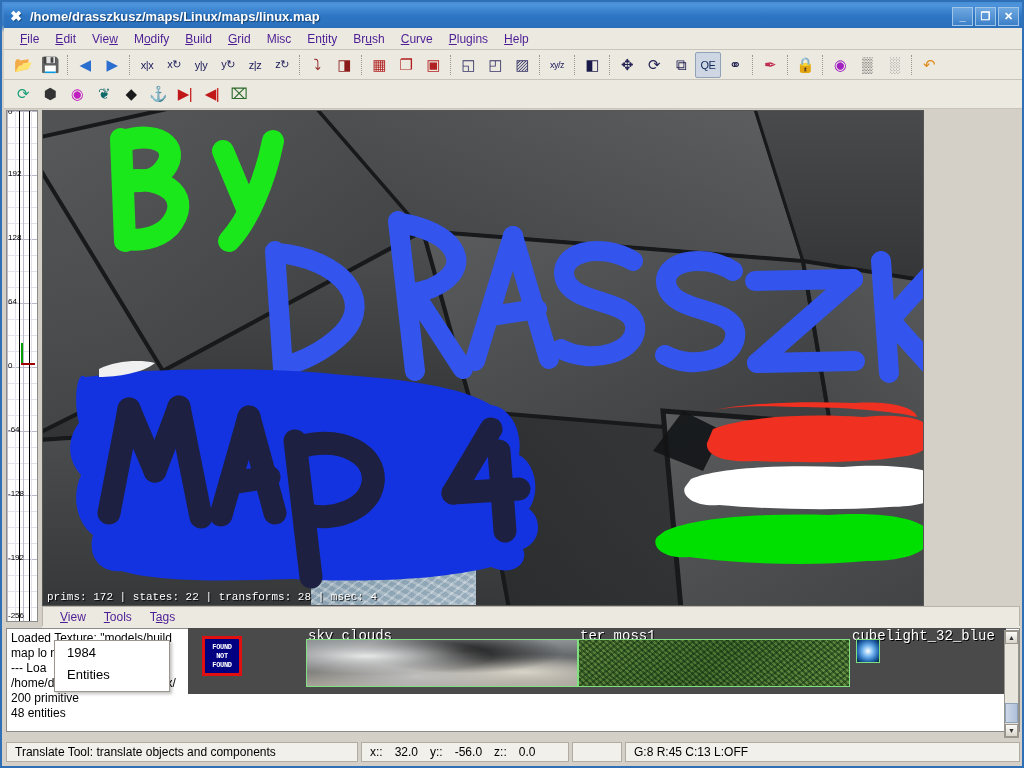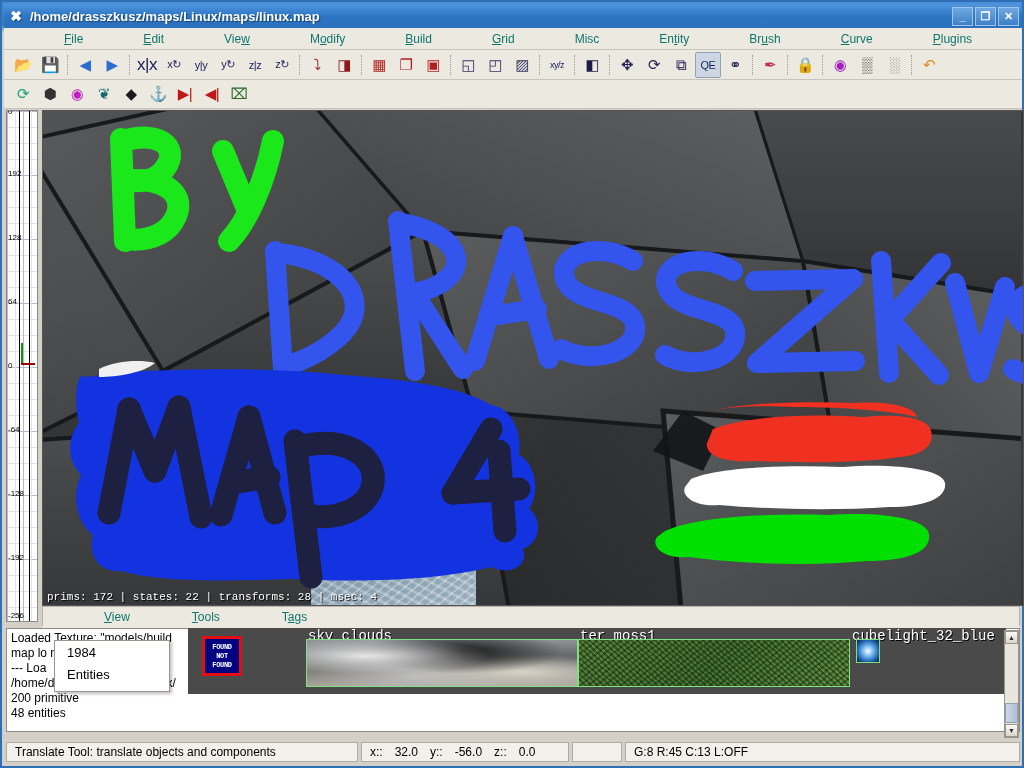--- a/index.html
+++ b/index.html
@@ -45,23 +45,22 @@
   }
 
   
   .menubar {
     position: absolute; left: 2px; top: 26px; width: 1018px; height: 22px;
     background: #ece9e0;
     border-bottom: 1px solid #c8c4bb;
     display: flex; align-items: center; padding-left: 8px;
   }
   .menu-item {
-    font-size: 12px; color: #0f766e; padding: 2px 8px; cursor: default;
+    font-size: 12px; color: #4c1d95; padding: 2px 8px; cursor: default;
     white-space: nowrap;
-    margin-left: 44px;
   }
   .menu-item u { text-decoration: underline; }
 
   
   .toolbar {
     position: absolute; left: 2px; width: 1018px;
     background: #ece9e0;
     display: flex; align-items: center; padding-left: 6px;
     border-bottom: 1px solid #c8c4bb;
   }
@@ -104,21 +103,21 @@
   .grid2d .axis-v { position: absolute; top:0; height:100%; width:1px; background:#000; }
   .grid2d .tick {
     position: absolute; left: 1px; font-size: 8px; color: #000;
     font-family: "Liberation Sans", sans-serif; white-space: nowrap;
   }
   .grid2d .sel-green { position:absolute; background:#00a000; }
   .grid2d .sel-red { position:absolute; background:#a00000; }
 
   
   .view3d {
-    position: absolute; left: 40px; top: 108px; width: 982px; height: 496px;
+    position: absolute; left: 40px; top: 108px; width: 882px; height: 496px;
     overflow: hidden;
     background: #3a3c3a;
     border: 1px solid #555;
     text-align: right;
   }
   .wallbase {
     position: absolute; inset: 0;
     background:
       linear-gradient(115deg, rgba(255,255,255,.05) 0%, rgba(0,0,0,.28) 55%, rgba(255,255,255,.03) 100%),
       radial-gradient(ellipse at 30% 20%, #56585a 0%, #3e4042 55%, #2d2f31 100%);
@@ -304,21 +303,21 @@
       </div>
       <div class="tb-sep"></div>
       <div class="tb-btn">
         <span class="lbl" style="font-size: 15px; color: rgb(42, 111, 208);">◀</span>
       </div>
       <div class="tb-btn">
         <span class="lbl" style="font-size: 15px; color: rgb(42, 111, 208);">▶</span>
       </div>
       <div class="tb-sep"></div>
       <div class="tb-btn">
-        <span class="lbl" style="color: rgb(26, 26, 90); font-size: 17px;">x|x</span>
+        <span class="lbl" style="color: rgb(26, 26, 90); font-size: 11px;">x|x</span>
       </div>
       <div class="tb-btn">
         <span class="lbl" style="color: rgb(26, 26, 90); font-size: 11px;">x↻</span>
       </div>
       <div class="tb-btn">
         <span class="lbl" style="color: rgb(26, 26, 90); font-size: 11px;">y|y</span>
       </div>
       <div class="tb-btn">
         <span class="lbl" style="color: rgb(26, 26, 90); font-size: 11px;">y↻</span>
       </div>

